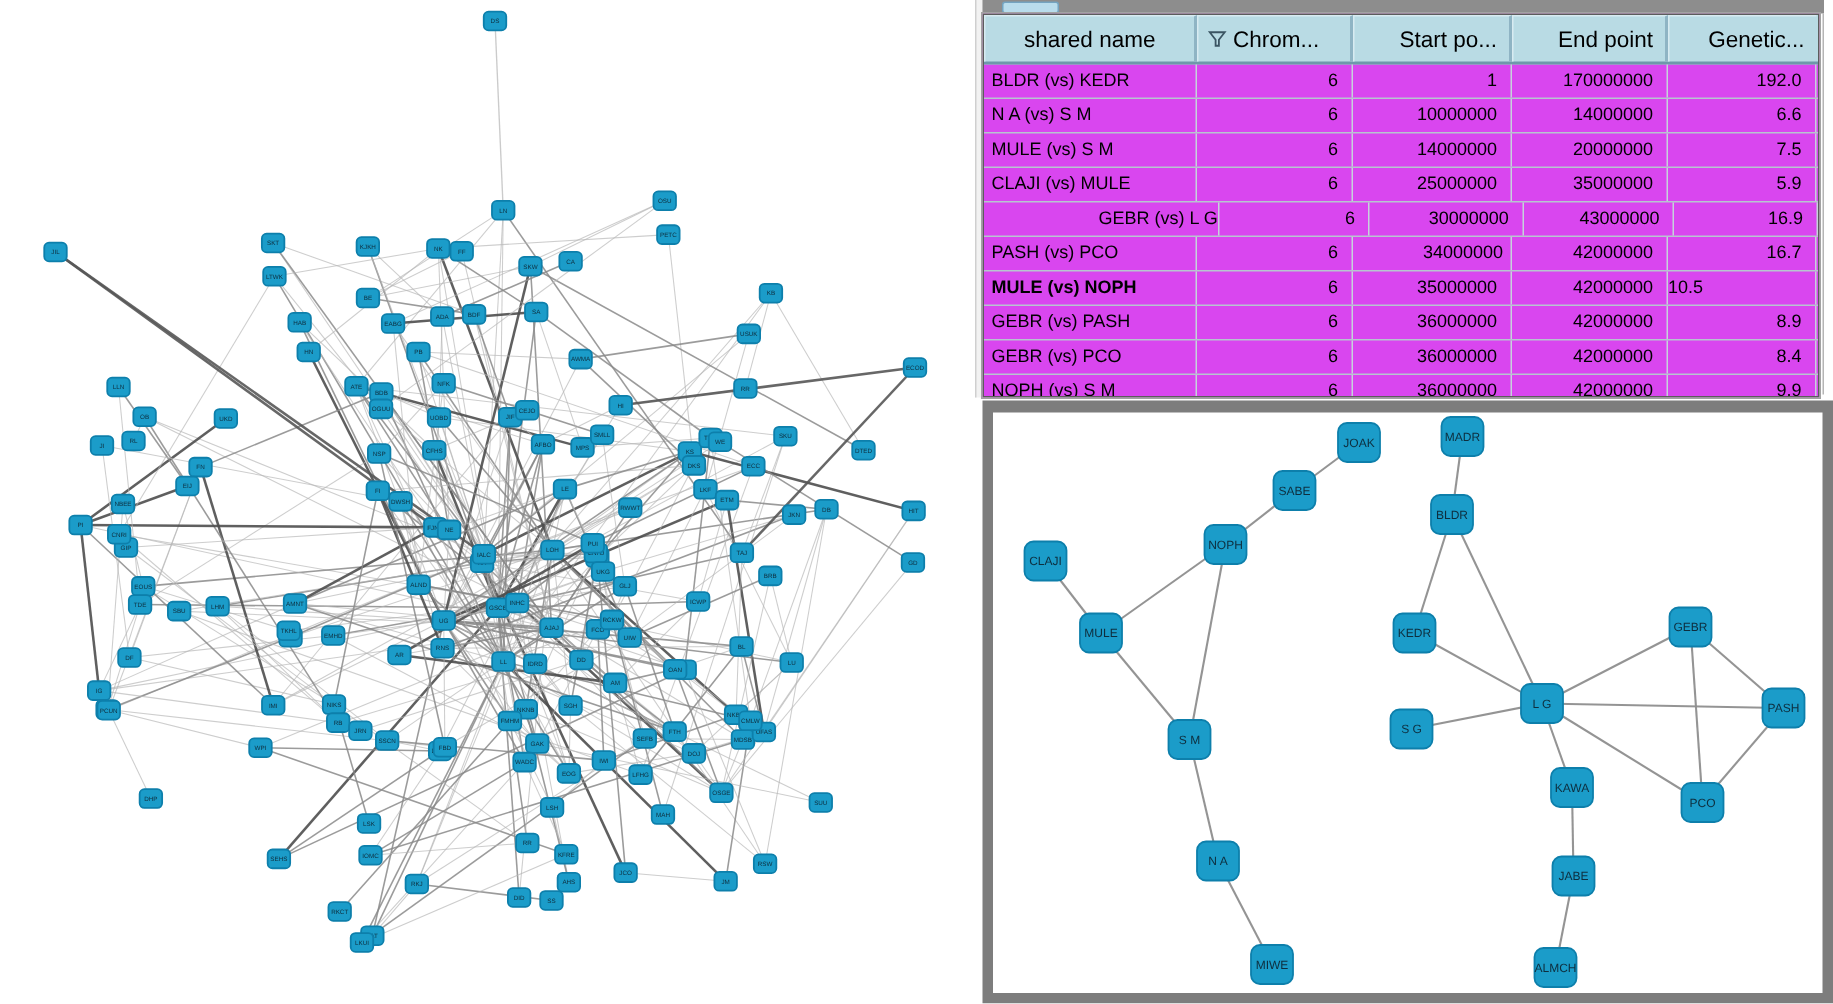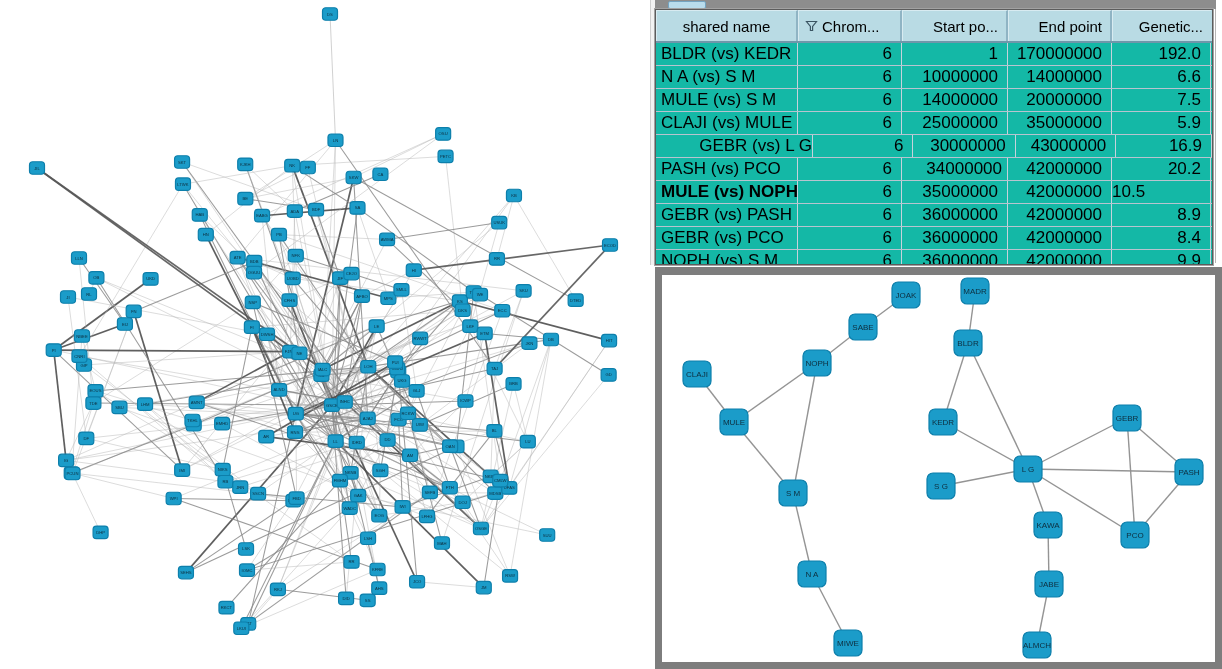--- a/index.html
+++ b/index.html
@@ -12,30 +12,30 @@
   #left-panel svg{display:block;}
 
   
   #right-col{position:absolute;left:650px;top:0;width:572px;height:669px;background:#ffffff;}
   #splitter{position:absolute;left:0;top:0;width:4px;height:265px;border-left:1px solid #cfcfcf;border-right:1px solid #c4c4c4;background:#f2f2f2;}
 
   
   #table-panel{position:absolute;left:5px;top:0;width:567px;height:266px;background:#ffffff;}
   #top-strip{position:absolute;left:0;top:0;width:561px;height:9px;background:#8d8d8d;}
   #strip-thumb{position:absolute;left:13px;top:1px;width:36px;height:6px;background:#b9dcec;border:1px solid #74a3c0;border-radius:2px;}
-  #tbl{position:absolute;left:0;top:9px;width:556px;height:254px;border:1px solid #5c5c5c;outline:1px solid #a2a2a2;background:#14b8a6;overflow:hidden;}
+  #tbl{position:absolute;left:0;top:9px;width:556px;height:254px;border:1px solid #5c5c5c;outline:1px solid #a2a2a2;background:#d946ef;overflow:hidden;}
   #tbl-right-line{position:absolute;left:560px;top:9px;width:1px;height:254px;background:#b5b5b5;}
   .hdr-row{display:flex;height:31px;background:#b9dbe4;border-bottom:2px solid #6f97aa;}
   .hdr-cell{box-sizing:border-box;height:31px;line-height:29px;font-size:15px;color:#000;
     border-right:2px solid #8fb4c4;border-top:1px solid #d8ebf1;border-left:1px solid #d8ebf1;
     white-space:nowrap;overflow:hidden;display:flex;align-items:center;}
   .hdr-cell:last-child{border-right:none;}
   .hdr-label{width:100%;}
   .data-row{display:flex;height:22px;border-bottom:1px solid #b7c4cf;}
-  .data-cell{box-sizing:border-box;height:22px;line-height:21px;font-size:17px;color:#000;
+  .data-cell{box-sizing:border-box;height:22px;line-height:21px;font-size:12px;color:#000;
     border-right:1px solid #c6d2db;white-space:nowrap;overflow:hidden;}
   .filter-ico{flex:0 0 auto;margin:0 4px 0 6px;}
 
   
   #net-panel{position:absolute;left:5px;top:267px;width:567px;height:402px;background:#7d7d7d;}
   #net-inner{position:absolute;left:7px;top:8px;width:553px;height:387px;background:#ffffff;}
   text{pointer-events:none;}
 </style>
 </head>
 <body>
@@ -1108,21 +1108,21 @@
             <div class="data-cell" style="width: 104px; text-align: right; padding-right: 9px;">6</div>
             <div class="data-cell" style="width: 106px; text-align: right; padding-right: 9px;">30000000</div>
             <div class="data-cell" style="width: 104px; text-align: right; padding-right: 9px;">43000000</div>
             <div class="data-cell" style="width: 99px; text-align: right; padding-right: 9px;">16.9</div>
           </div>
           <div class="data-row">
             <div class="data-cell" style="width: 142px; text-align: left; padding-left: 5px;">PASH (vs) PCO</div>
             <div class="data-cell" style="width: 104px; text-align: right; padding-right: 9px;">6</div>
             <div class="data-cell" style="width: 106px; text-align: right; padding-right: 5px;">34000000</div>
             <div class="data-cell" style="width: 104px; text-align: right; padding-right: 9px;">42000000</div>
-            <div class="data-cell" style="width: 99px; text-align: right; padding-right: 9px;">20.2</div>
+            <div class="data-cell" style="width: 99px; text-align: right; padding-right: 9px;">16.7</div>
           </div>
           <div class="data-row">
             <div class="data-cell" style="width: 142px; text-align: left; padding-left: 5px; font-weight: bold;">MULE (vs) NOPH</div>
             <div class="data-cell" style="width: 104px; text-align: right; padding-right: 9px;">6</div>
             <div class="data-cell" style="width: 106px; text-align: right; padding-right: 9px;">35000000</div>
             <div class="data-cell" style="width: 104px; text-align: right; padding-right: 9px;">42000000</div>
             <div class="data-cell" style="width: 99px; text-align: left; padding-right: 9px;">10.5</div>
           </div>
           <div class="data-row">
             <div class="data-cell" style="width: 142px; text-align: left; padding-left: 5px;">GEBR (vs) PASH</div>

